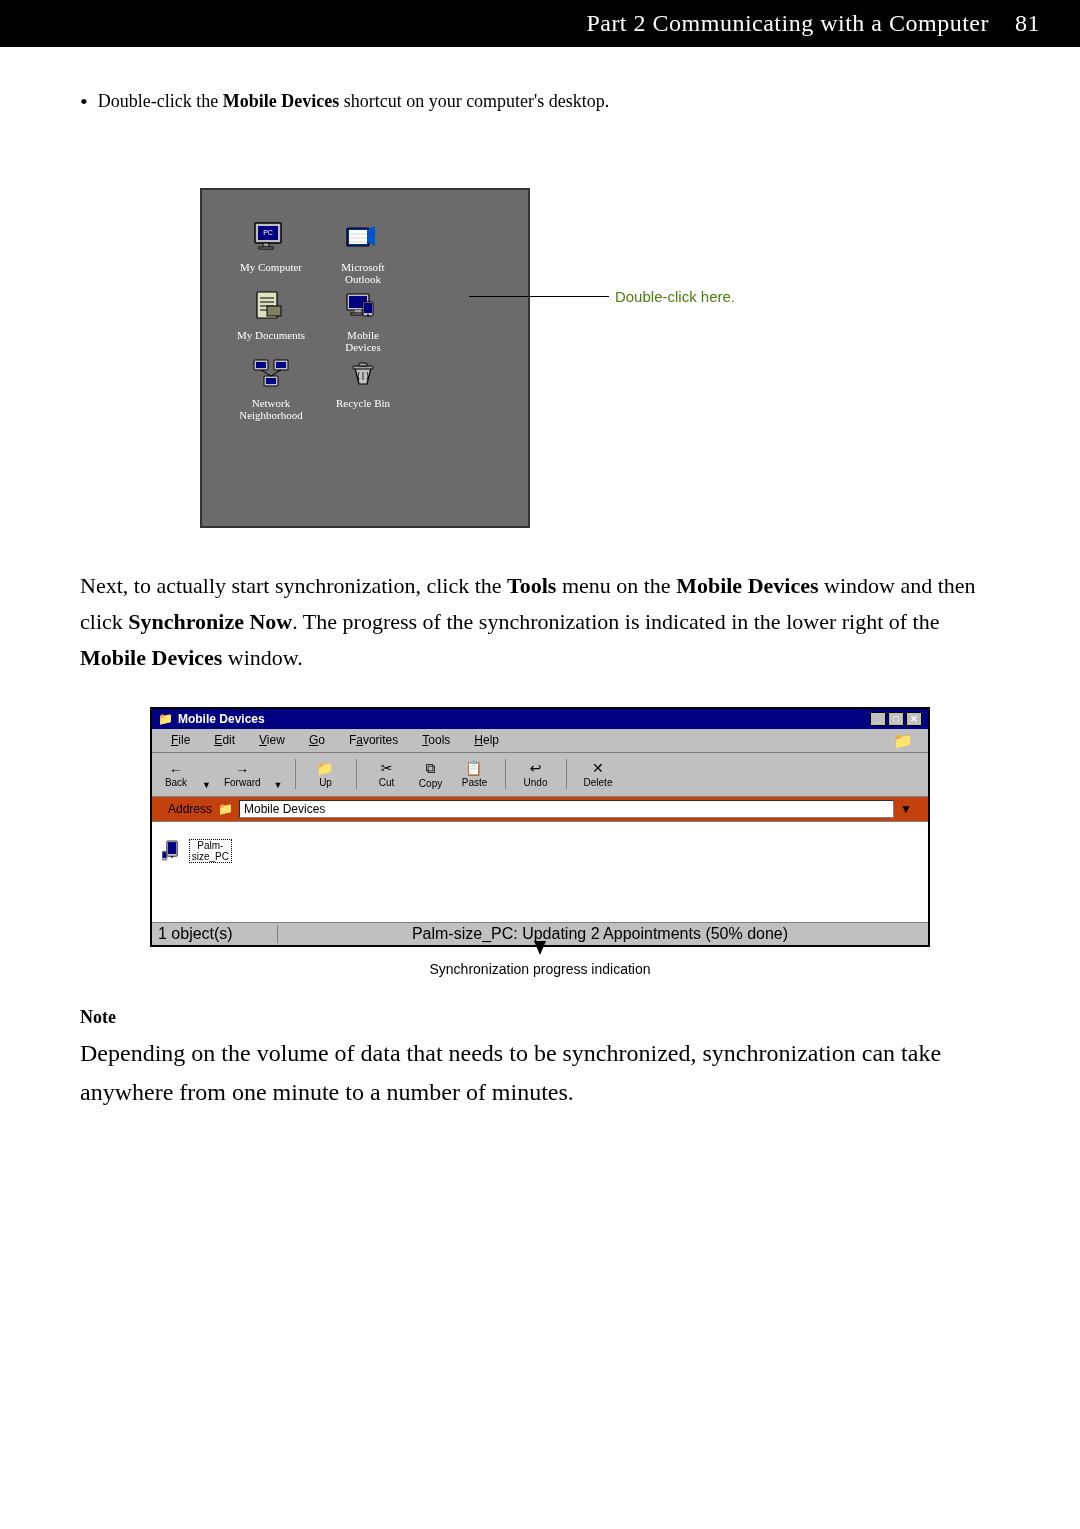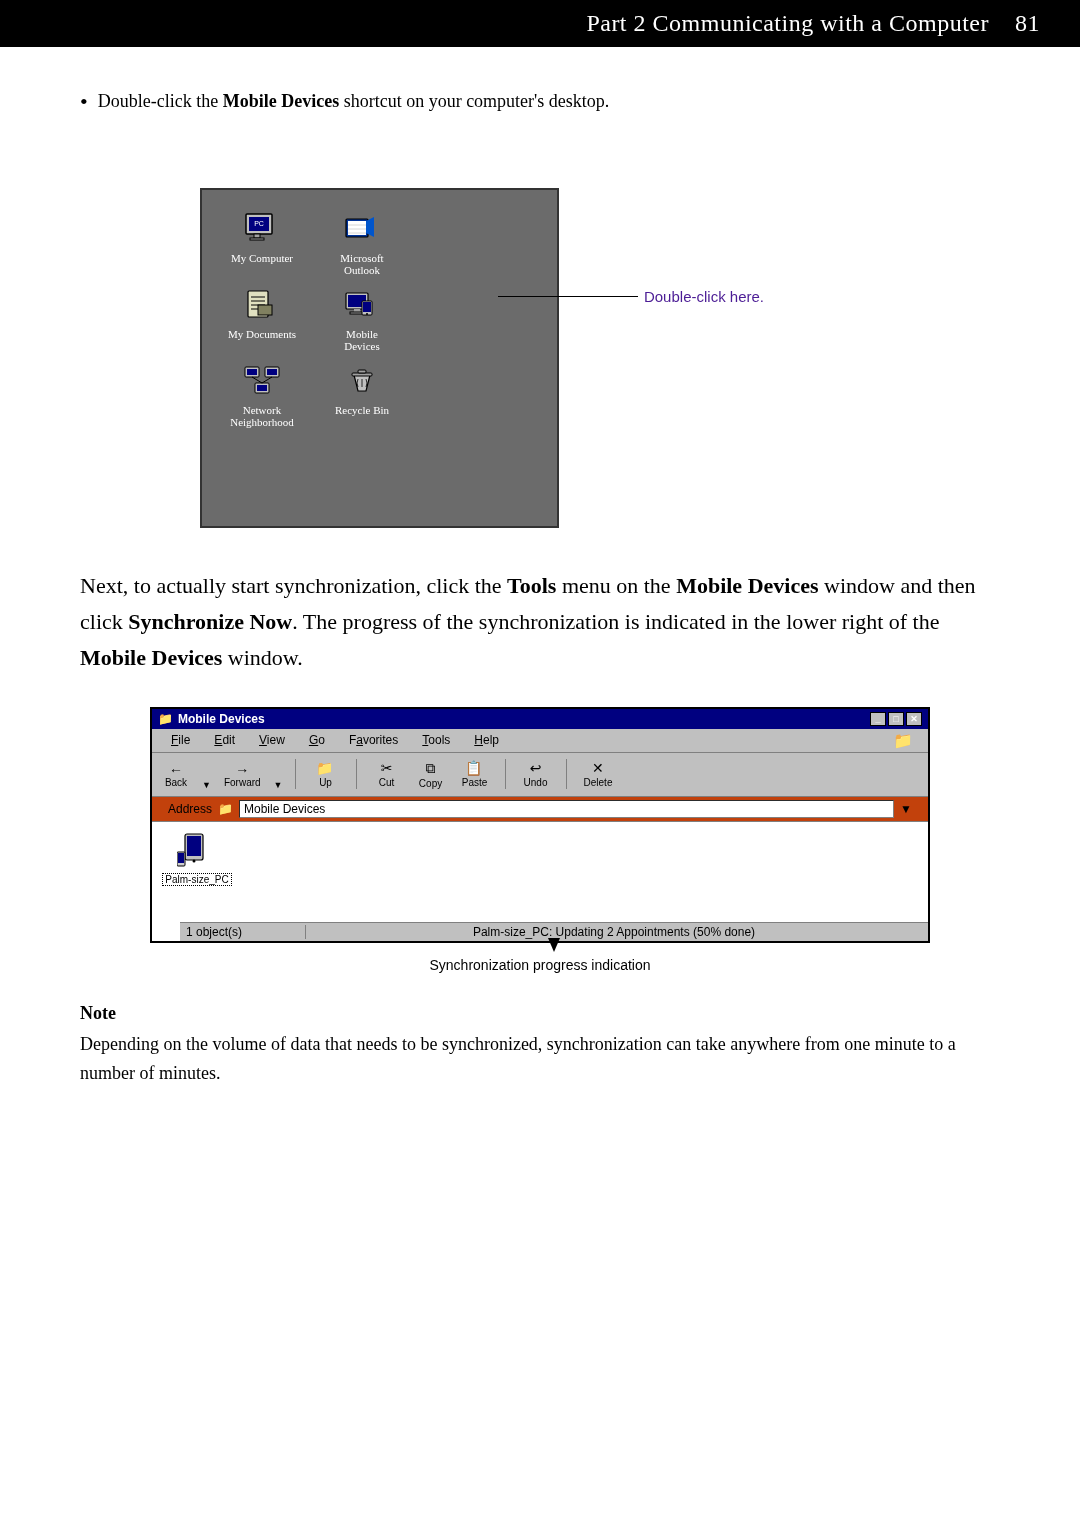--- a/index.html
+++ b/index.html
@@ -43,30 +43,30 @@
     }
 
     .bullet-dot {
       font-size: 22px;
       line-height: 1.4;
       flex-shrink: 0;
     }
 
     
     .desktop-screenshot {
-      width: 359px;
+      width: 330px;
       min-height: 340px;
       background: #6b6b6b;
       border: 2px solid #333;
       margin: 20px 0 20px 60px;
-      padding: 20px;
+      padding: 29px;
       position: relative;
       display: grid;
       grid-template-columns: 90px 90px;
-      gap: 10px;
+      gap: 2px;
       align-content: start;
     }
 
     .desktop-icon {
       display: flex;
       flex-direction: column;
       align-items: center;
       gap: 4px;
       color: #ffffff;
       font-size: 11px;
@@ -203,37 +203,35 @@
     .window-body {
       background: #ffffff;
       min-height: 100px;
       padding: 10px;
       display: flex;
       align-items: flex-start;
     }
 
     .file-icon {
       display: flex;
-      flex-direction: column;
       align-items: center;
       gap: 3px;
       font-size: 11px;
       width: 70px;
     }
 
     .window-statusbar {
       background: #c0c0c0;
       border-top: 1px solid #808080;
       padding: 2px 6px;
       display: flex;
       align-items: center;
-      font-size: 12px;
+      font-size: 16px;
       gap: 0;
       position: relative;
-      margin-left: 28px;
     }
 
     .status-left {
       width: 120px;
       border-right: 1px solid #808080;
       padding-right: 8px;
     }
 
     .status-right {
       flex: 1;
@@ -262,42 +260,42 @@
       margin-top: 20px;
     }
 
     .note-title {
       font-weight: bold;
       font-size: 18px;
       margin-bottom: 6px;
     }
 
     .note-text {
-      font-size: 18px;
+      font-size: 24px;
       line-height: 1.65;
     }
 
     .bold { font-weight: bold; }
 
     
     .screenshot-wrapper {
       position: relative;
       display: inline-block;
       margin: 20px 0 20px 60px;
     }
 
     .double-click-annotation {
       position: absolute;
       right: -205px;
       top: 120px;
       display: flex;
       align-items: center;
       font-size: 15px;
       font-family: Arial, sans-serif;
-      color: #4c1d95;
+      color: #4d7c0f;
       white-space: nowrap;
     }
 
     .annotation-line-horiz {
       width: 140px;
       height: 1px;
       background: #000;
       flex-shrink: 0;
     }
 

